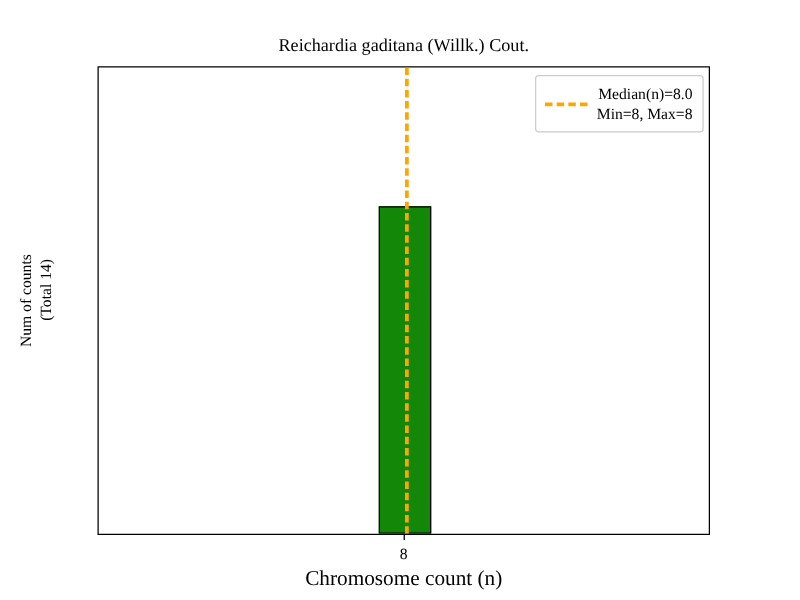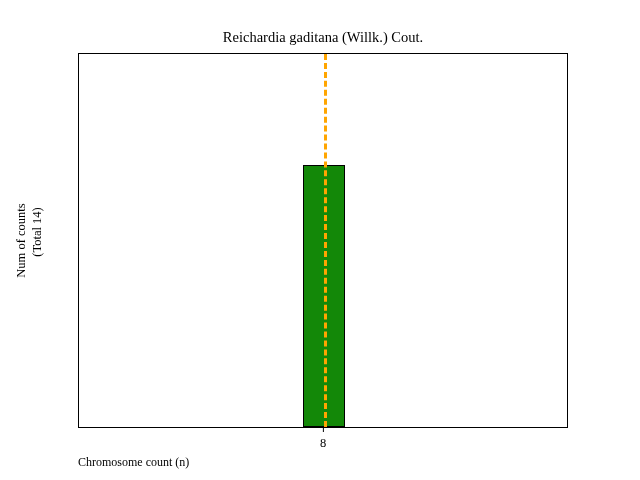--- a/index.html
+++ b/index.html
@@ -104,22 +104,22 @@
     margin-top: 4px;
     font-size: 12.5px;
     line-height: 14px;
     white-space: nowrap;
   }
   #x-axis-label {
     position: absolute;
     left: 78px;
     top: 455px;
     width: 490px;
-    text-align: left;
-    font-size: 12px;
+    text-align: center;
+    font-size: 17px;
     line-height: 15px;
     white-space: nowrap;
   }
 
   
   .bar {
     position: absolute;
     bottom: 0;
     box-sizing: border-box;
     border: 1.1px solid #000000;
@@ -190,20 +190,27 @@
       <div class="y-tick" style="top: 150px;">12</div>
       <div class="y-tick-mark" style="top: 150px;"></div>
       <div class="y-tick" style="top: 93.75px;">15</div>
       <div class="y-tick-mark" style="top: 93.75px;"></div>
       <div class="y-tick" style="top: 56.25px;">17</div>
       <div class="y-tick-mark" style="top: 56.25px;"></div>
       <div class="y-tick" style="top: 0px;">20</div>
       <div class="y-tick-mark" style="top: 0px;"></div>
       <div class="bar" style="left: 224.175px; width: 41.65px; height: 262.5px; background: rgb(19, 136, 8); border-color: rgb(0, 0, 0);"></div>
       <div class="median-line" style="left: 245px; border-left-color: rgb(255, 165, 0);"></div>
+      <div id="legend">
+        <div id="legend-swatch" style="border-top-color: rgb(255, 165, 0);"></div>
+        <div id="legend-text">
+          <span>Median(n)=8.0</span>
+          <span>Min=8, Max=8</span>
+        </div>
+      </div>
     </div>
 
   <div id="x-axis-label">Chromosome count (n)</div>
 
 <div class="x-tick-wrap" style="left: 323px;">
       <div class="x-tick-mark"></div>
       <div class="x-tick-label">8</div>
     </div>
   </div>
 

